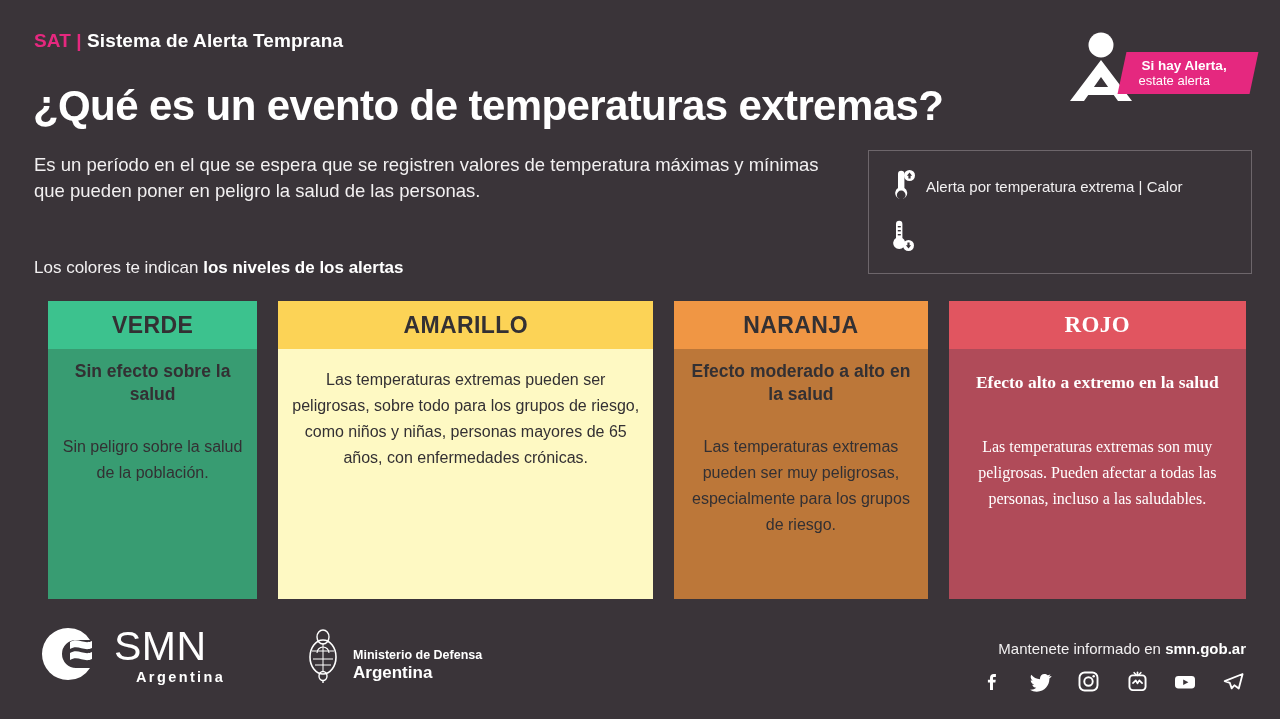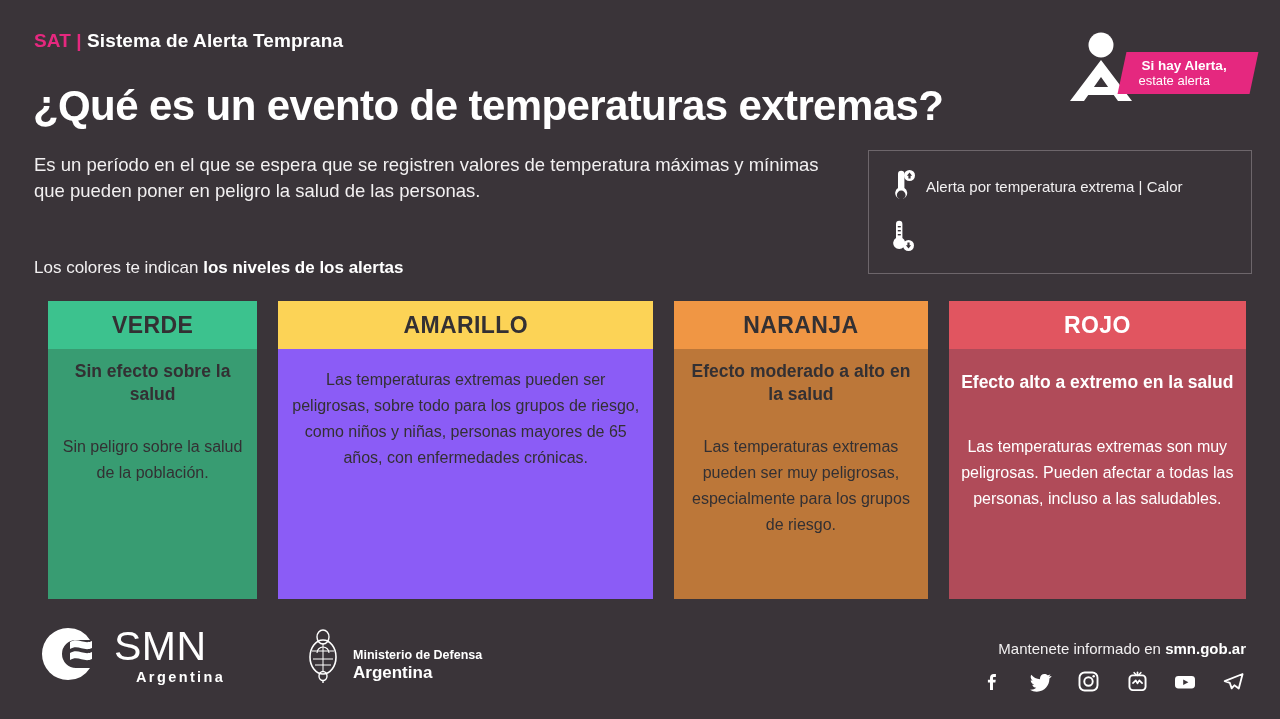--- a/index.html
+++ b/index.html
@@ -60,21 +60,21 @@
   .legend-row.r1 { margin-top:10px; }
   .legend-ico { width:26px; height:32px; flex:none; margin-right:9px; }
   .legend-txt { font-size:15px; color:#f2f0f1; white-space:nowrap; }
 
   
   .table { position:absolute; left:33px; top:301px; width:1213px; height:298px; display:flex; gap:6px; }
   .col { display:flex; flex-direction:column;padding-left:15px; }
   .col.green  { width:233px; }
   .col.yellow { width:406px; }
   .col.orange { width:279px; }
-  .col.red    { width:325px; }
+  .col.red    { width:325px;font-family:Liberation Serif, serif; }
 
   .col-head {
     height:48px; display:flex; align-items:center; justify-content:center;
     font-size:23px; font-weight:bold; letter-spacing:.4px;
   }
   .col-sub {
     height:67px; display:flex; align-items:center; justify-content:center;
     text-align:center; font-size:17.5px; font-weight:bold; line-height:23px; padding:0 8px;
   }
   .col-body {
@@ -157,21 +157,21 @@
 <div class="table">
 
   <div class="col green">
     <div class="col-head" style="background: rgb(60, 194, 142); color: rgb(51, 48, 51);">VERDE</div>
     <div class="col-sub" style="background: rgb(56, 156, 114); color: rgb(51, 48, 51);">Sin efecto sobre la salud</div>
     <div class="col-body" style="background: rgb(56, 156, 114); color: rgb(51, 48, 51);">Sin peligro sobre la salud de la población.</div>
   </div>
 
   <div class="col yellow">
     <div class="col-head" style="background: rgb(252, 211, 86); color: rgb(51, 48, 51);">AMARILLO</div>
-    <div class="col-body" style="background: #8b5cf6; color: rgb(51, 48, 51);">Las temperaturas extremas pueden ser peligrosas, sobre todo para los grupos de riesgo, como niños y niñas, personas mayores de 65 años, con enfermedades crónicas.</div>
+    <div class="col-body" style="background: #fef9c3; color: rgb(51, 48, 51);">Las temperaturas extremas pueden ser peligrosas, sobre todo para los grupos de riesgo, como niños y niñas, personas mayores de 65 años, con enfermedades crónicas.</div>
   </div>
 
   <div class="col orange">
     <div class="col-head" style="background: rgb(240, 150, 68); color: rgb(51, 48, 51);">NARANJA</div>
     <div class="col-sub" style="background: rgb(188, 119, 57); color: rgb(51, 48, 51);">Efecto moderado a alto en la salud</div>
     <div class="col-body" style="background: rgb(188, 119, 57); color: rgb(51, 48, 51);">Las temperaturas extremas pueden ser muy peligrosas, especialmente para los grupos de riesgo.</div>
   </div>
 
   <div class="col red">
     <div class="col-head" style="background: rgb(225, 85, 96); color: rgb(255, 255, 255);">ROJO</div>

